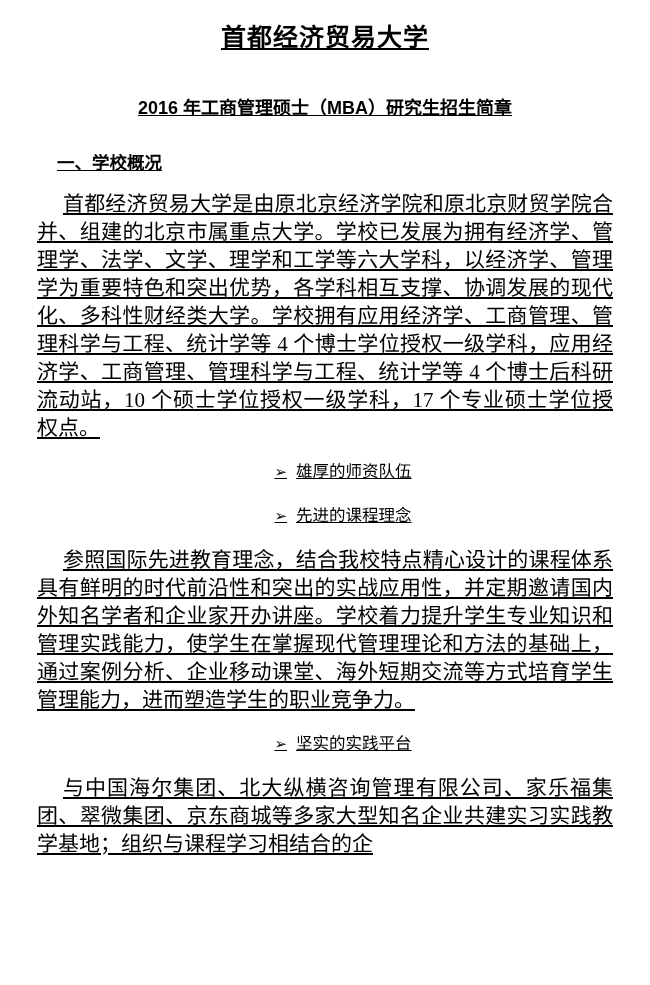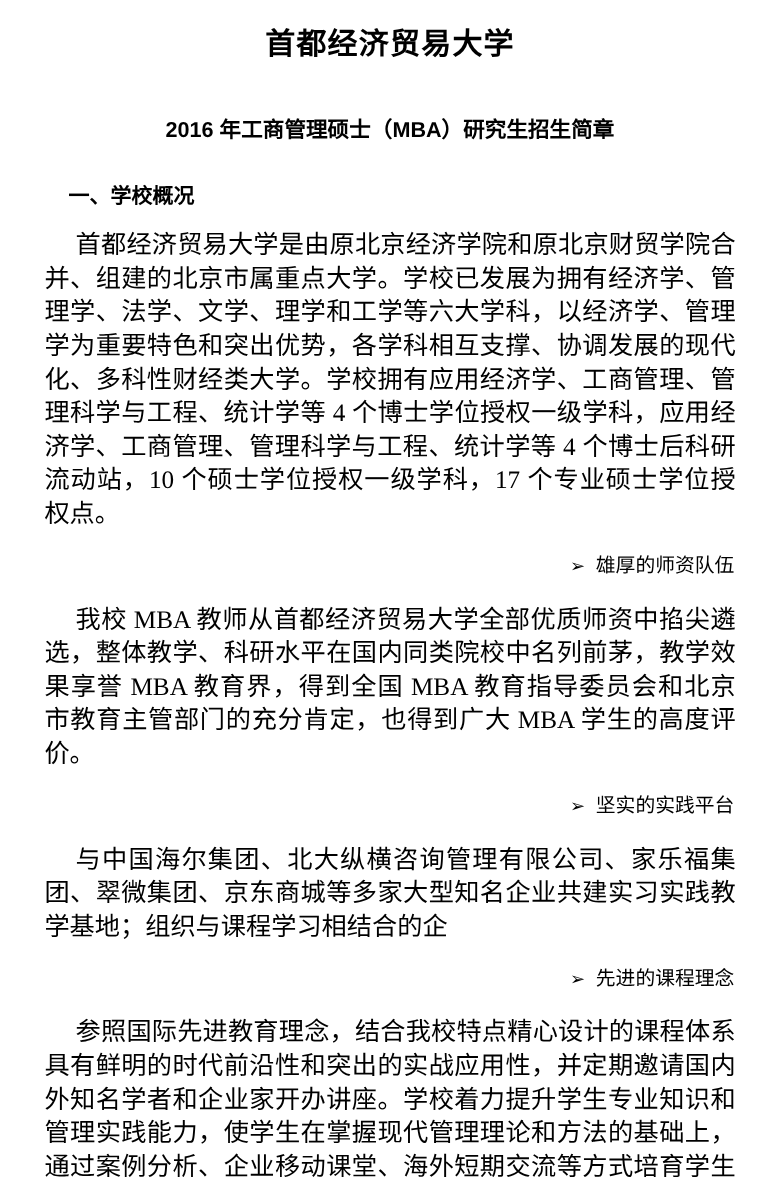--- a/index.html
+++ b/index.html
@@ -12,20 +12,21 @@
     height: 985px;
     overflow: hidden;
     color: #000;
     font-family: "Liberation Serif", "DejaVu Serif", serif;
   }
   .page {
     padding: 20px 22px 12px 22px;
     box-sizing: border-box;
     width: 650px;
     height: 985px;
+    text-decoration: underline;
   }
   .title-univ {
     font-family: "Liberation Sans", "DejaVu Sans", sans-serif;
     font-weight: bold;
     font-size: 25px;
     line-height: 34px;
     text-align: center;
     margin: 0;
     letter-spacing: 1px;
   }
@@ -56,21 +57,21 @@
     line-height: 28px;
     text-align: justify;
     margin: 15px;
     text-indent: 26px;
   }
   p.bullet-line {
     font-size: 16.5px;
     line-height: 28px;
     margin: 16px;
     padding-left: 36px;
-    text-align: right;
+    text-align: center;
   }
   .arrow-bullet {
     font-family: "DejaVu Sans", sans-serif;
     font-size: 15px;
     margin-right: 9px;
   }
 </style>
 </head>
 <body>
 
@@ -81,26 +82,25 @@
   <h2 class="title-doc">2016 年工商管理硕士（MBA）研究生招生简章</h2>
 
   <div class="sec-heading heading-first">一、学校概况</div>
 
   <p class="body-para">首都经济贸易大学是由原北京经济学院和原北京财贸学院合并、组建的北京市属重点大学。学校已发展为拥有经济学、管理学、法学、文学、理学和工学等六大学科，以经济学、管理学为重要特色和突出优势，各学科相互支撑、协调发展的现代化、多科性财经类大学。学校拥有应用经济学、工商管理、管理科学与工程、统计学等 4 个博士学位授权一级学科，应用经济学、工商管理、管理科学与工程、统计学等 4 个博士后科研流动站，10 个硕士学位授权一级学科，17 个专业硕士学位授权点。</p>
 
 
 
   <div>
     <p class="bullet-line"><span class="arrow-bullet">➢</span><span>雄厚的师资队伍</span></p>
-    <p class="body-para">我校 MBA 教师从首都经济贸易大学全部优质师资中掐尖遴选，整体教学、科研水平在国内同类院校中名列前茅，教学效果享誉 MBA 教育界，得到全国 MBA 教育指导委员会和北京市教育主管部门的充分肯定，也得到广大 MBA 学生的高度评价。</p>
+  </div>
+
+  <div>
+    <p class="bullet-line"><span class="arrow-bullet">➢</span><span>先进的课程理念</span></p>
+    <p class="body-para">参照国际先进教育理念，结合我校特点精心设计的课程体系具有鲜明的时代前沿性和突出的实战应用性，并定期邀请国内外知名学者和企业家开办讲座。学校着力提升学生专业知识和管理实践能力，使学生在掌握现代管理理论和方法的基础上，通过案例分析、企业移动课堂、海外短期交流等方式培育学生管理能力，进而塑造学生的职业竞争力。</p>
   </div>
 
   <div>
     <p class="bullet-line"><span class="arrow-bullet">➢</span><span>坚实的实践平台</span></p>
     <p class="body-para">与中国海尔集团、北大纵横咨询管理有限公司、家乐福集团、翠微集团、京东商城等多家大型知名企业共建实习实践教学基地；组织与课程学习相结合的企</p>
   </div>
 
-  <div>
-    <p class="bullet-line"><span class="arrow-bullet">➢</span><span>先进的课程理念</span></p>
-    <p class="body-para">参照国际先进教育理念，结合我校特点精心设计的课程体系具有鲜明的时代前沿性和突出的实战应用性，并定期邀请国内外知名学者和企业家开办讲座。学校着力提升学生专业知识和管理实践能力，使学生在掌握现代管理理论和方法的基础上，通过案例分析、企业移动课堂、海外短期交流等方式培育学生管理能力，进而塑造学生的职业竞争力。</p>
-  </div>
-
 </div>
 
 </body></html>

